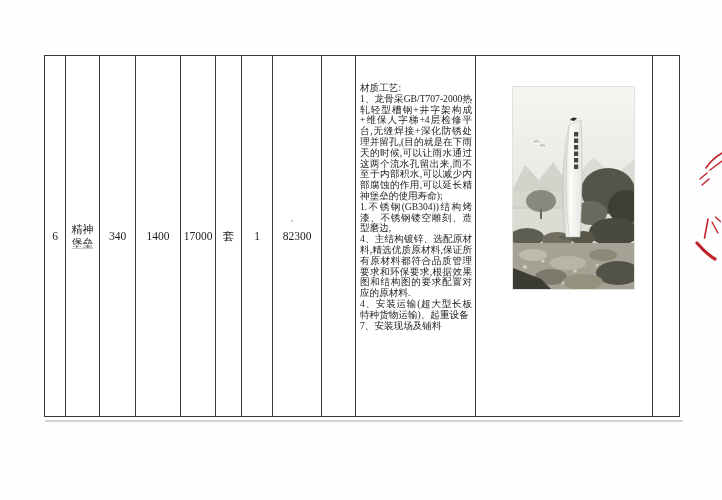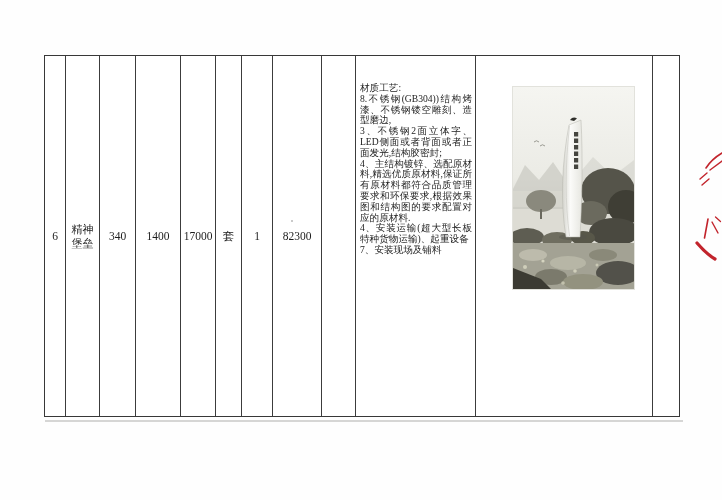--- a/index.html
+++ b/index.html
@@ -76,22 +76,22 @@
     </div>
     <div class="cell">
       <span>1</span>
     </div>
     <div class="cell">
       <span>82300</span>
     </div>
     <div class="cell"></div>
     <div class="cell c-spec">
       <p class="para">材质工艺:</p>
-      <p class="para">8.不锈钢(GB304))结构烤漆、不锈钢镂空雕刻、造型磨边,</p>
-      <p class="para">3、不锈钢2面立体字、LED侧面或者背面或者正面发光,结构胶密封;</p>
+      <p class="para">1、龙骨采GB/T707-2000热轧轻型槽钢+井字架构成+维保人字梯+4层检修平台,无缝焊接+深化防锈处理并留孔,(目的就是在下雨天的时候,可以让雨水通过这两个流水孔留出来,而不至于内部积水,可以减少内部腐蚀的作用,可以延长精神堡垒的使用寿命);</p>
+      <p class="para">1.不锈钢(GB304))结构烤漆、不锈钢镂空雕刻、造型磨边,</p>
       <p class="para">4、主结构镀锌、选配原材料,精选优质原材料,保证所有原材料都符合品质管理要求和环保要求,根据效果图和结构图的要求配置对应的原材料.</p>
       <p class="para">4、安装运输(超大型长板特种货物运输)、起重设备</p>
       <p class="para">7、安装现场及铺料</p>
     </div>
     <div class="cell c-photo">
 
       <svg class="photo" viewBox="0 0 121 202" xmlns="http://www.w3.org/2000/svg">
         <defs>
           <linearGradient id="sky" x1="0" y1="0" x2="0" y2="1">
             <stop offset="0" stop-color="#f5f5f1"></stop>

